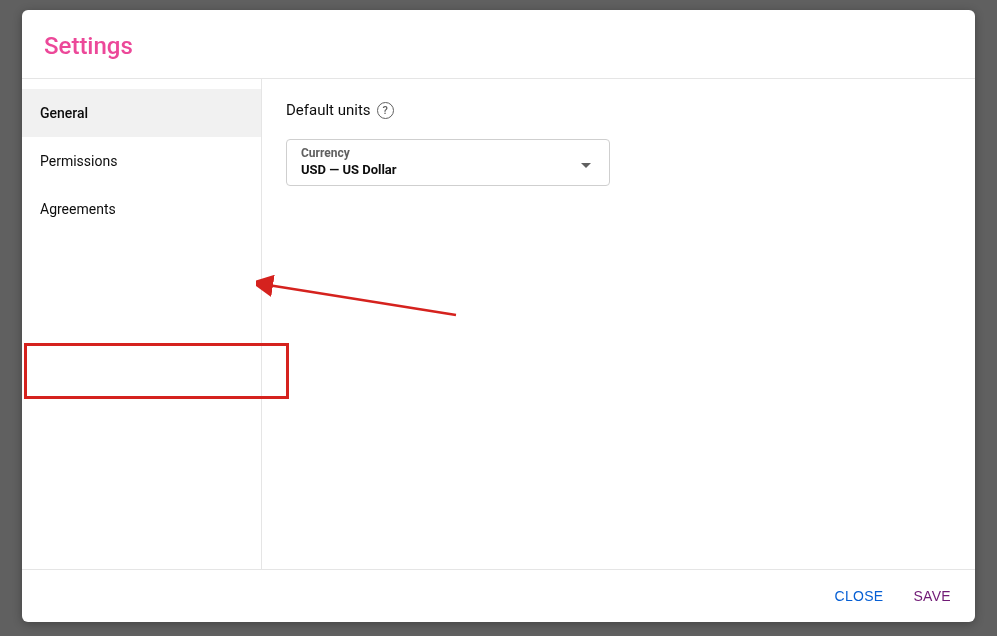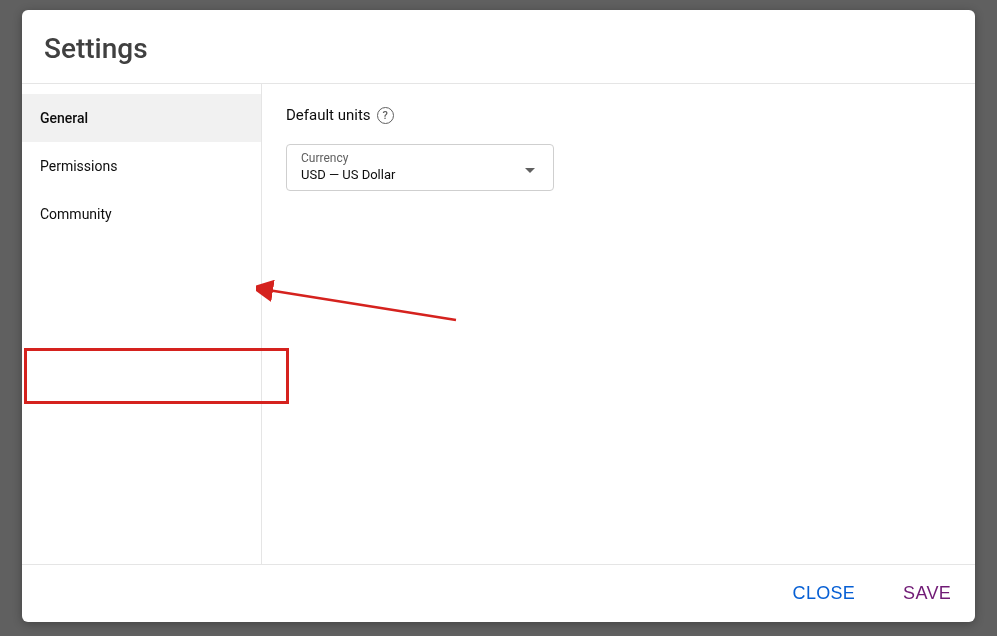--- a/index.html
+++ b/index.html
@@ -21,23 +21,23 @@
       border-radius: 6px;
       display: flex;
       flex-direction: column;
       box-shadow: 0 2px 10px rgba(0,0,0,0.3);
     }
     .dialog-header {
       padding: 22px 22px 18px 22px;
       border-bottom: 1px solid #e5e5e5;
     }
     .dialog-title {
-      font-size: 28px;
-      font-weight: 500;
-      color: #404040;
+      font-size: 24px;
+      font-weight: 500;
+      color: #ec4899;
     }
     .dialog-body {
       flex: 1;
       display: flex;
       position: relative;
       overflow: hidden;
     }
     .sidebar {
       width: 240px;
       border-right: 1px solid #e5e5e5;
@@ -90,28 +90,29 @@
       border-radius: 50%;
       display: inline-flex;
       align-items: center;
       justify-content: center;
       font-size: 11px;
       font-weight: 500;
       color: #606060;
       line-height: 1;
     }
     .select-box {
-      width: 268px;
+      width: 324px;
       border: 1px solid #cfcfcf;
       border-radius: 4px;
       padding: 6px 12px 8px 14px;
       display: flex;
       align-items: center;
       justify-content: space-between;
       cursor: pointer;
+      font-weight: bold;
     }
     .select-text { display: flex; flex-direction: column; }
     .select-label {
       font-size: 12px;
       color: #606060;
       margin-bottom: 2px;
     }
     .select-value {
       font-size: 13px;
       color: #0d0d0d;
@@ -132,26 +133,25 @@
     .dialog-footer {
       border-top: 1px solid #e5e5e5;
       padding: 12px 22px;
       display: flex;
       justify-content: flex-end;
       gap: 26px;
     }
     .footer-btn {
       background: none;
       border: none;
-      font-size: 18px;
+      font-size: 14px;
       font-weight: 500;
       letter-spacing: 0.3px;
       cursor: pointer;
       padding: 6px 2px;
-      margin-left: 18px;
     }
     .footer-btn.close { color: #065fd4; }
     .footer-btn.save { color: #701a75; }
   </style>
 </head>
 <body>
 
 <div class="dialog">
 
   <div class="dialog-header">
@@ -161,21 +161,21 @@
   <div class="dialog-body">
 
     <div class="sidebar">
       <div class="sidebar-item selected">
         <span>General</span>
       </div>
       <div class="sidebar-item">
         <span>Permissions</span>
       </div>
       <div class="sidebar-item">
-        <span>Community</span>
+        <span>Agreements</span>
       </div>
     </div>
 
     <div class="highlight-box"></div>
 
     <div class="main">
       <div class="section-title-row">
         <span class="section-title">Default units</span>
         <span class="help-icon">?</span>
       </div>

